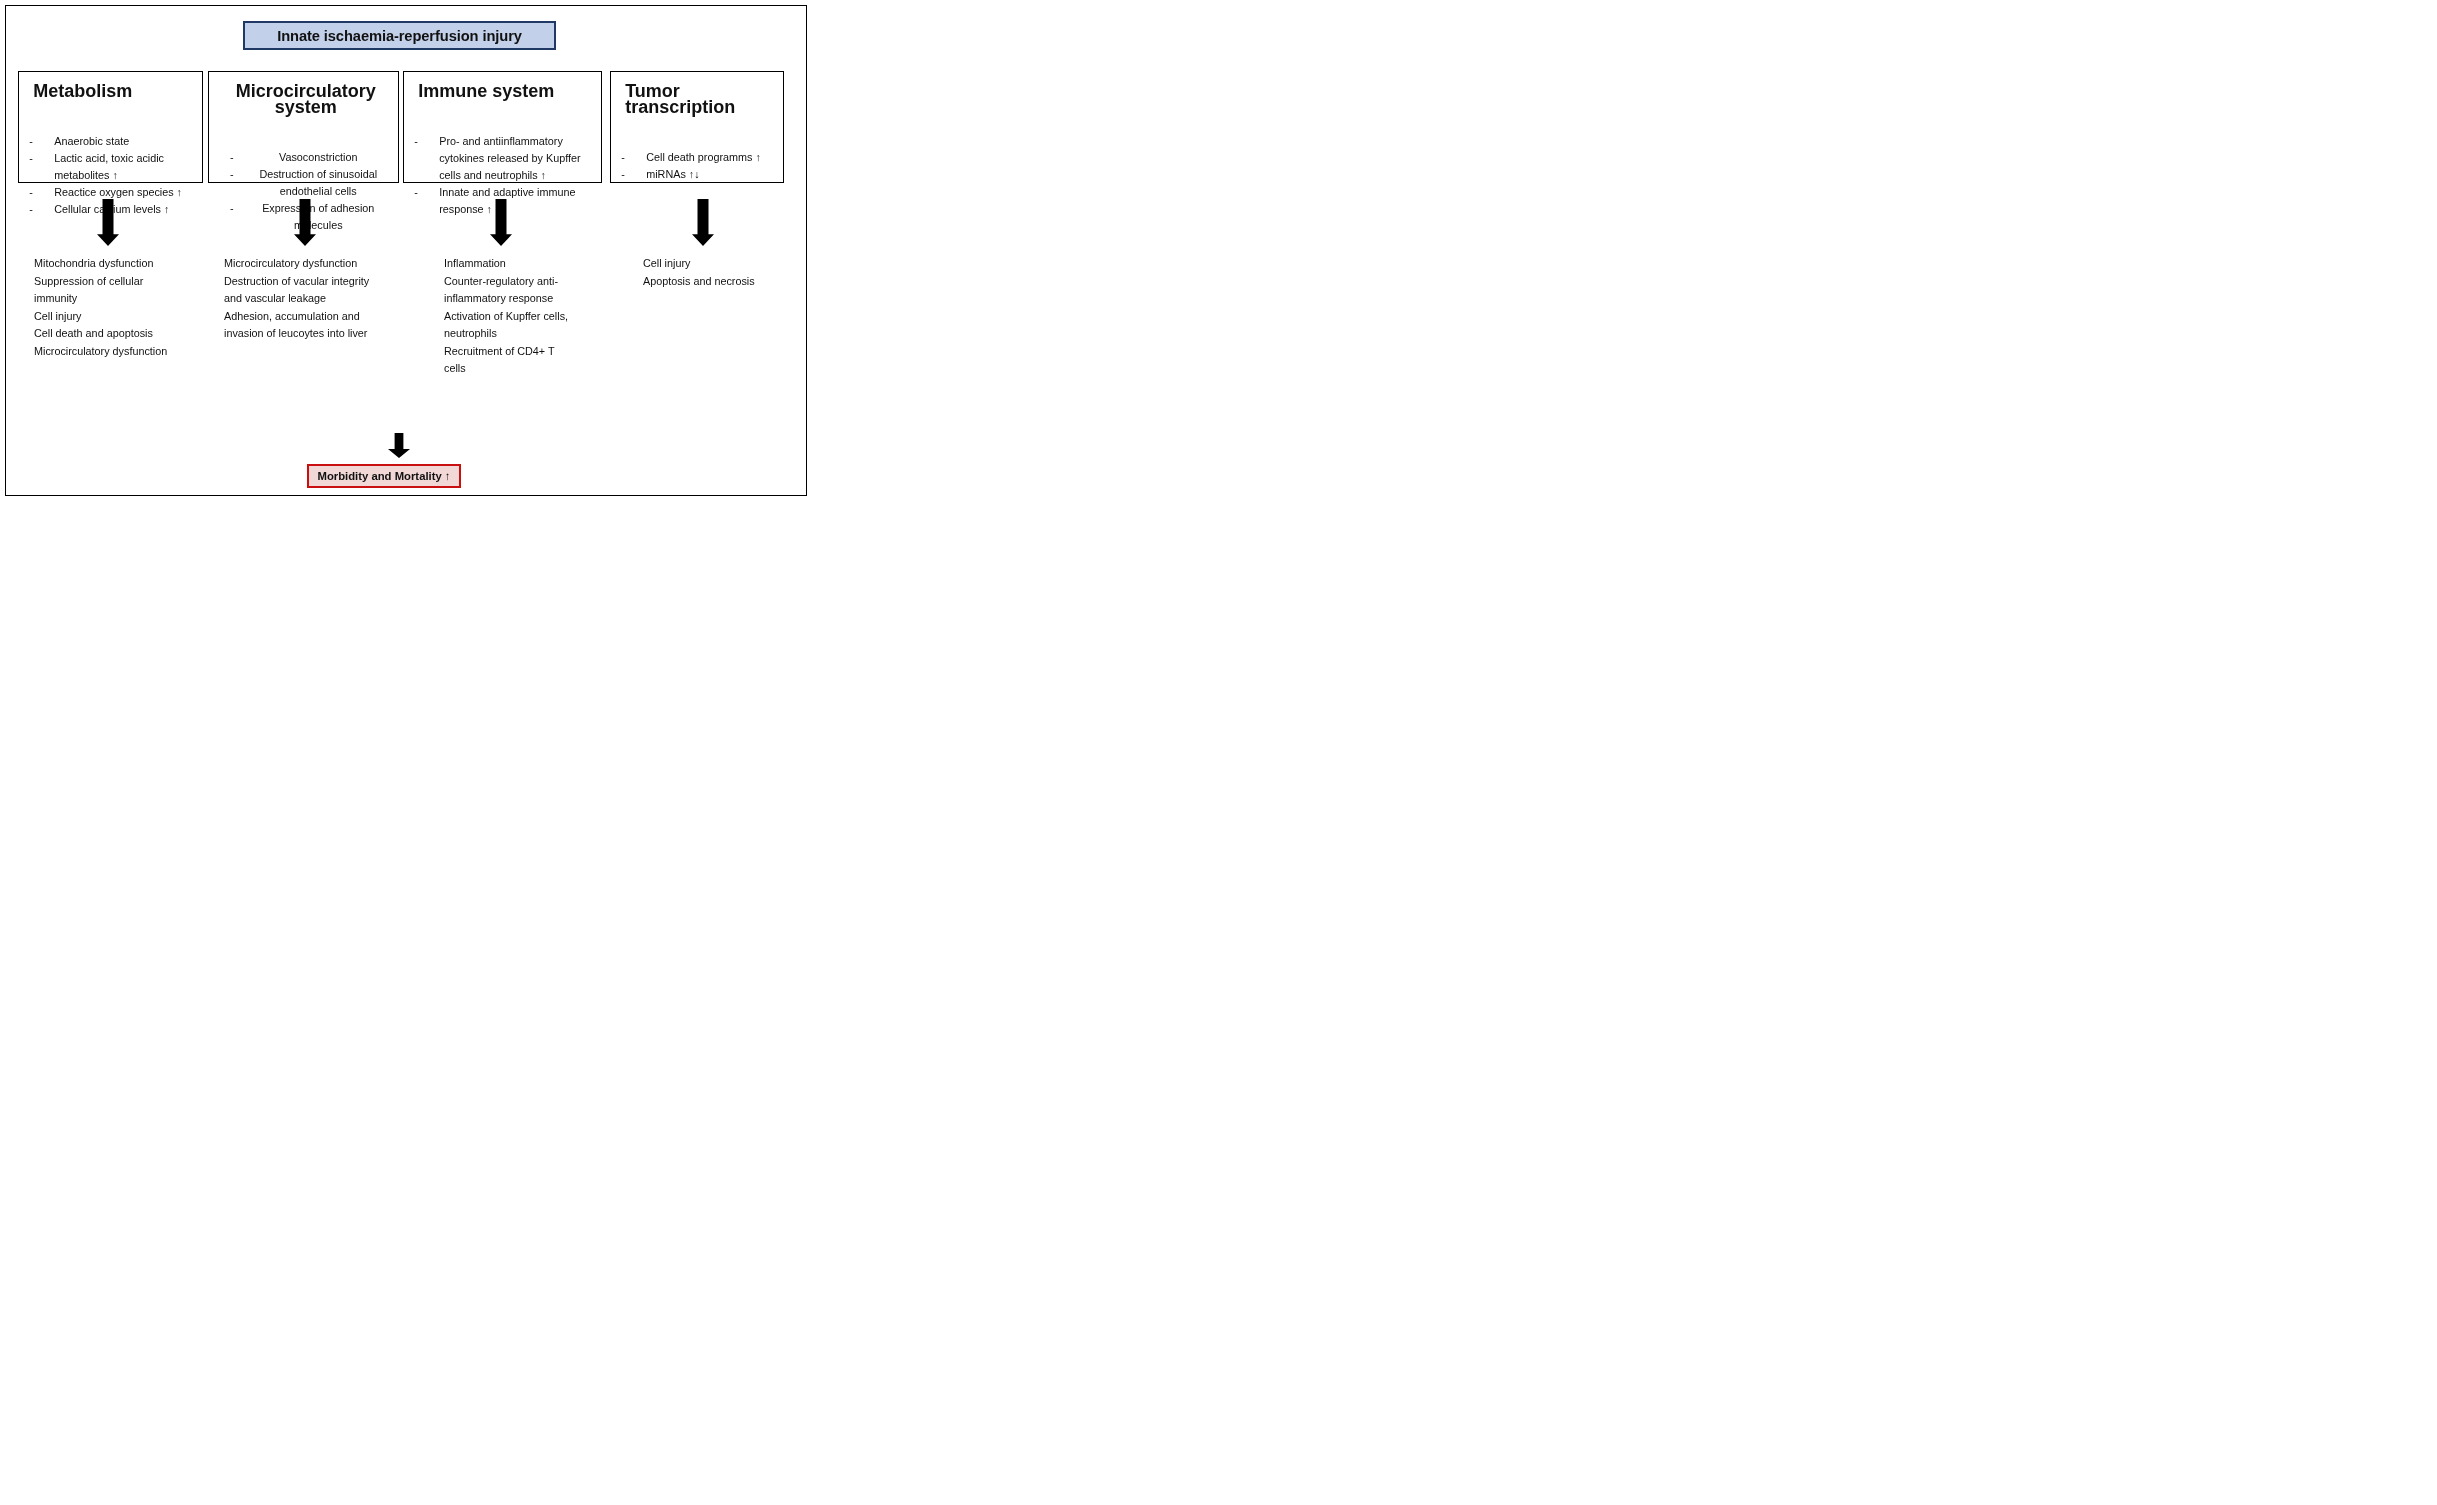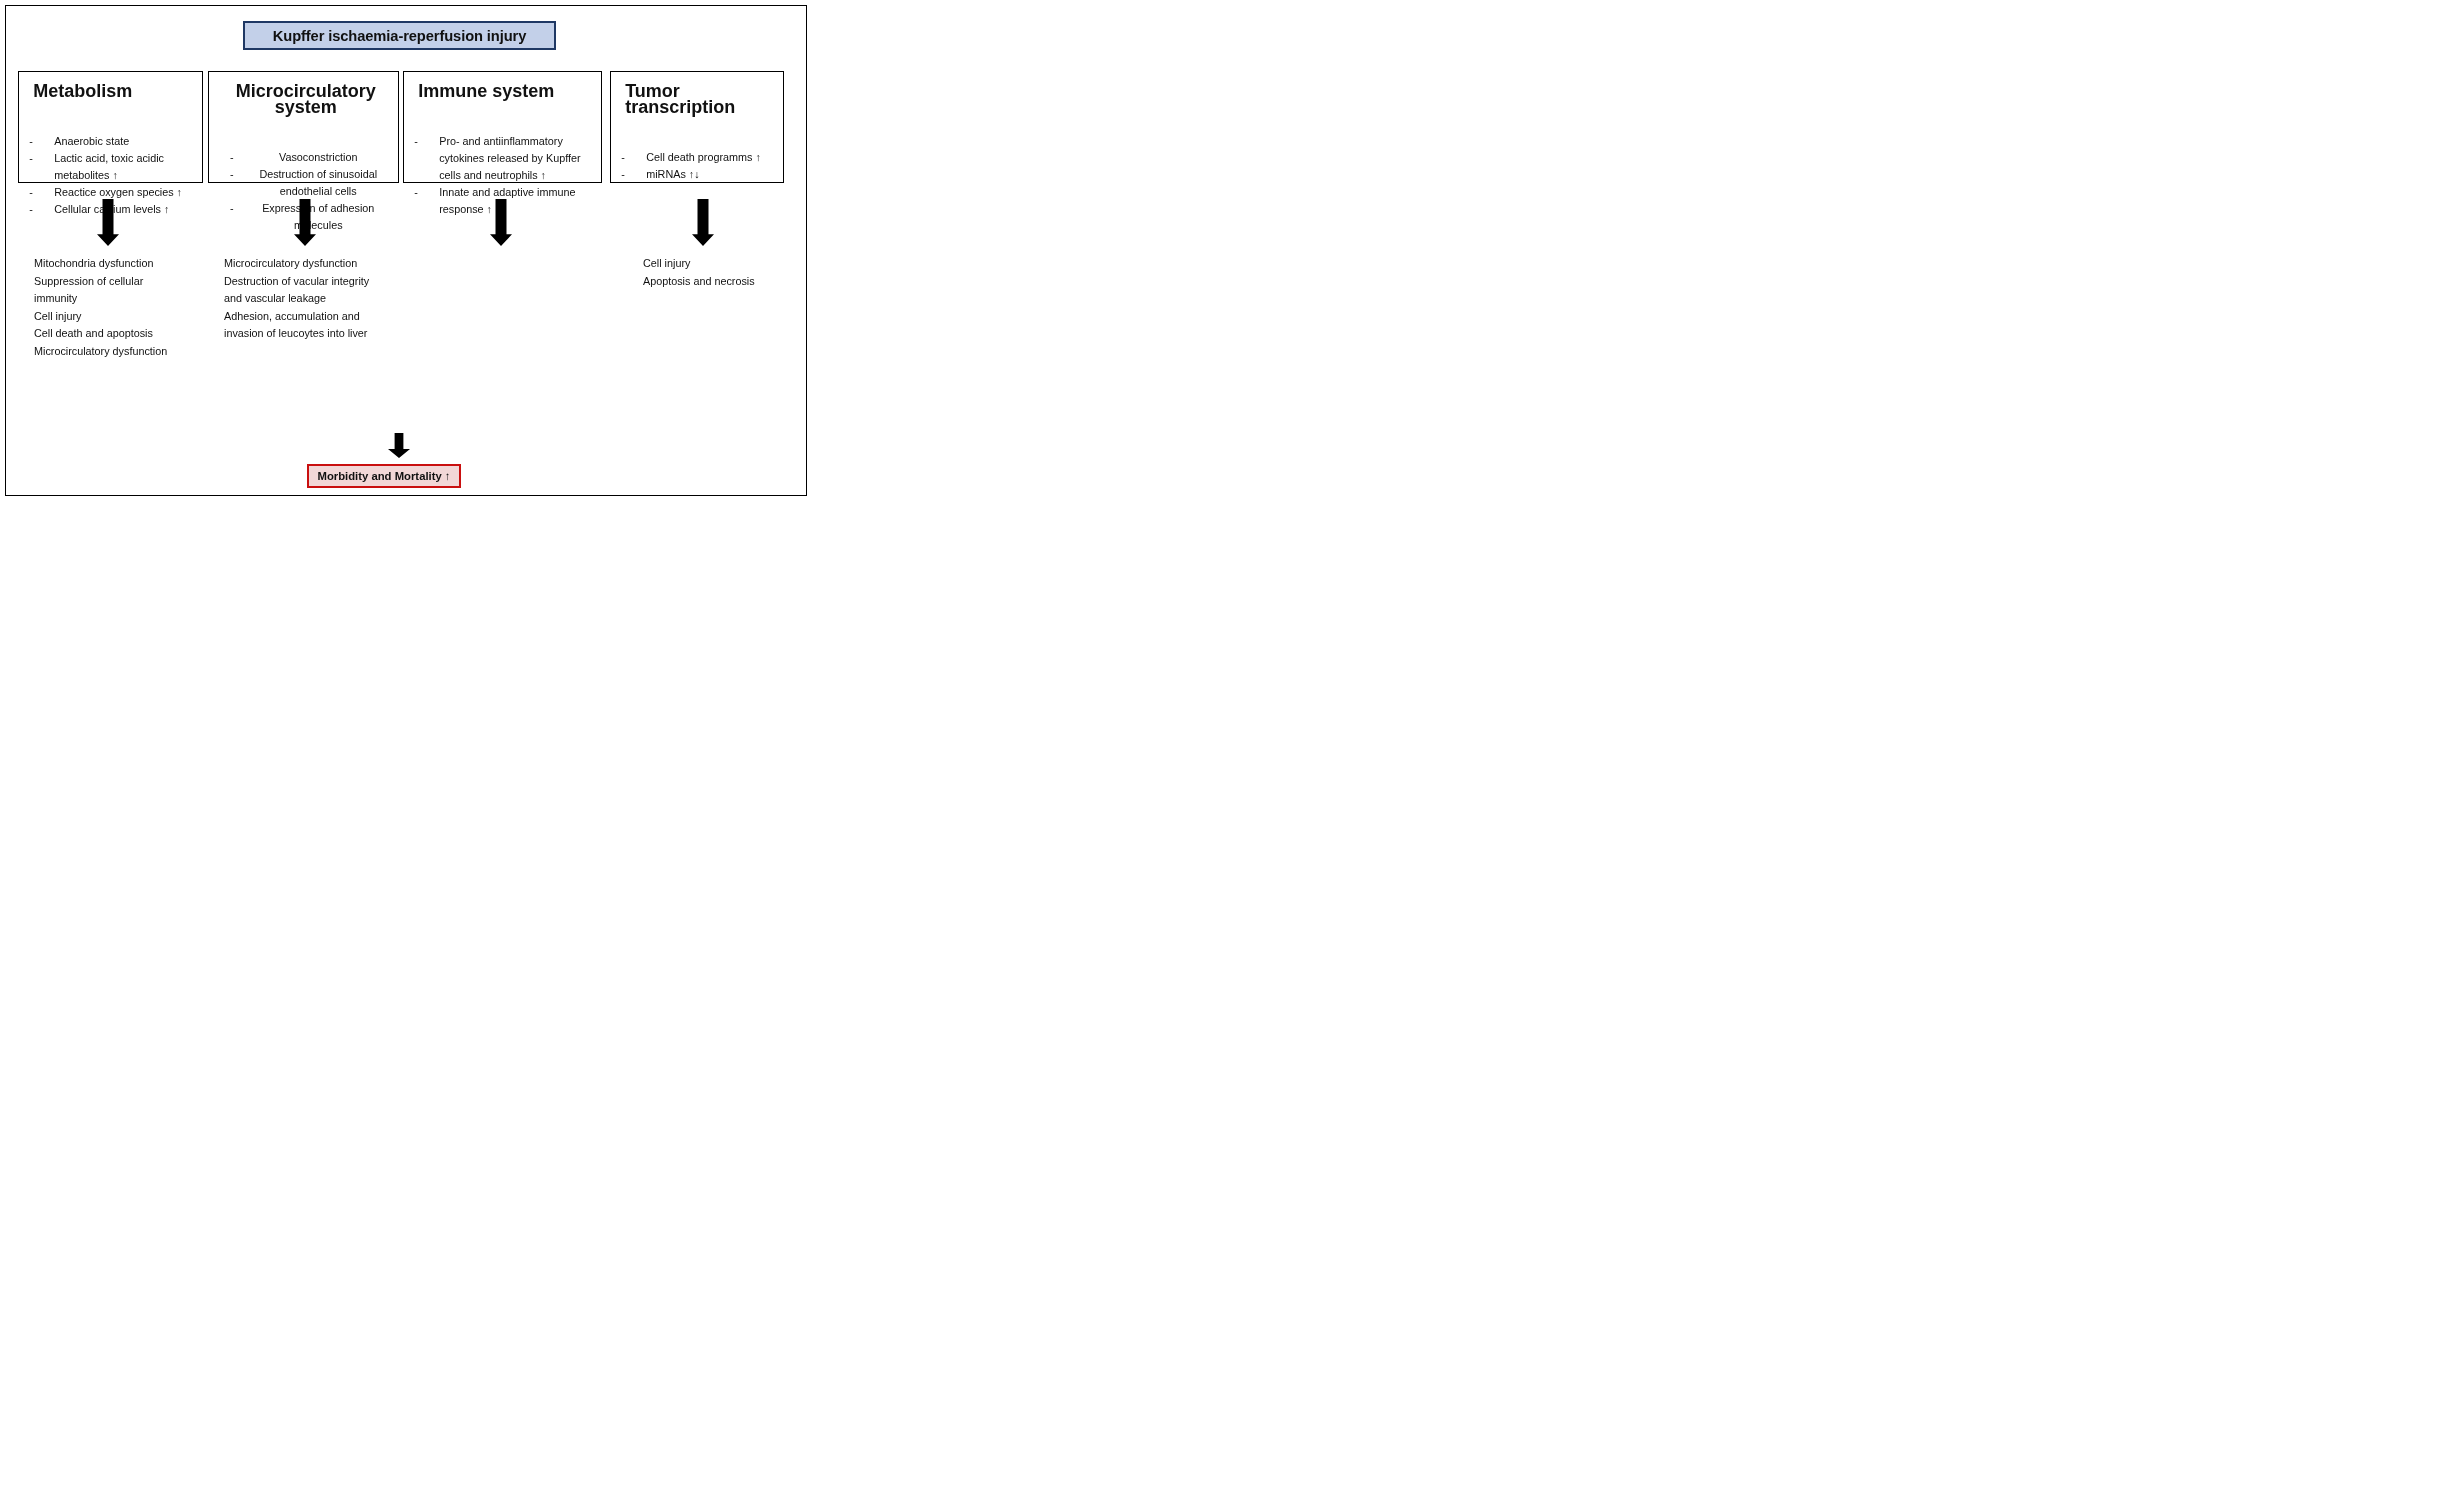--- a/index.html
+++ b/index.html
@@ -51,21 +51,21 @@
   }
   .final-box span{font-size:11.3px;font-weight:bold;white-space:nowrap;}
 </style>
 </head>
 <body>
 
 <div class="page">
   <div class="frame"></div>
 
   <div class="title-box">
-    <span>Kupffer ischaemia-reperfusion injury</span>
+    <span>Innate ischaemia-reperfusion injury</span>
   </div>
 
   <div class="cat-box" style="left:18px;width:185px;">
     <h2>Metabolism</h2>
     <ul class="bullets">
       <li>
           <span class="dash">-</span>
           <span class="btext">Anaerobic state</span>
         </li>
       <li>
@@ -141,20 +141,26 @@
     <div>Cell death and apoptosis</div>
     <div>Microcirculatory dysfunction</div>
   </div>
 
   <div class="outcome" style="left:224px;width:161px;">
     <div>Microcirculatory dysfunction</div>
     <div>Destruction of vacular integrity and vascular leakage</div>
     <div>Adhesion, accumulation and invasion of leucoytes into liver</div>
   </div>
 
+  <div class="outcome" style="left:444px;width:130px;">
+    <div>Inflammation</div>
+    <div>Counter-regulatory anti-inflammatory response</div>
+    <div>Activation of Kupffer cells, neutrophils</div>
+    <div>Recruitment of CD4+ T cells</div>
+  </div>
 
   <div class="outcome" style="left:643px;width:147px;">
     <div>Cell injury</div>
     <div>Apoptosis and necrosis</div>
   </div>
 
 
   <div class="small-arrow"></div>
 
   <div class="final-box">

